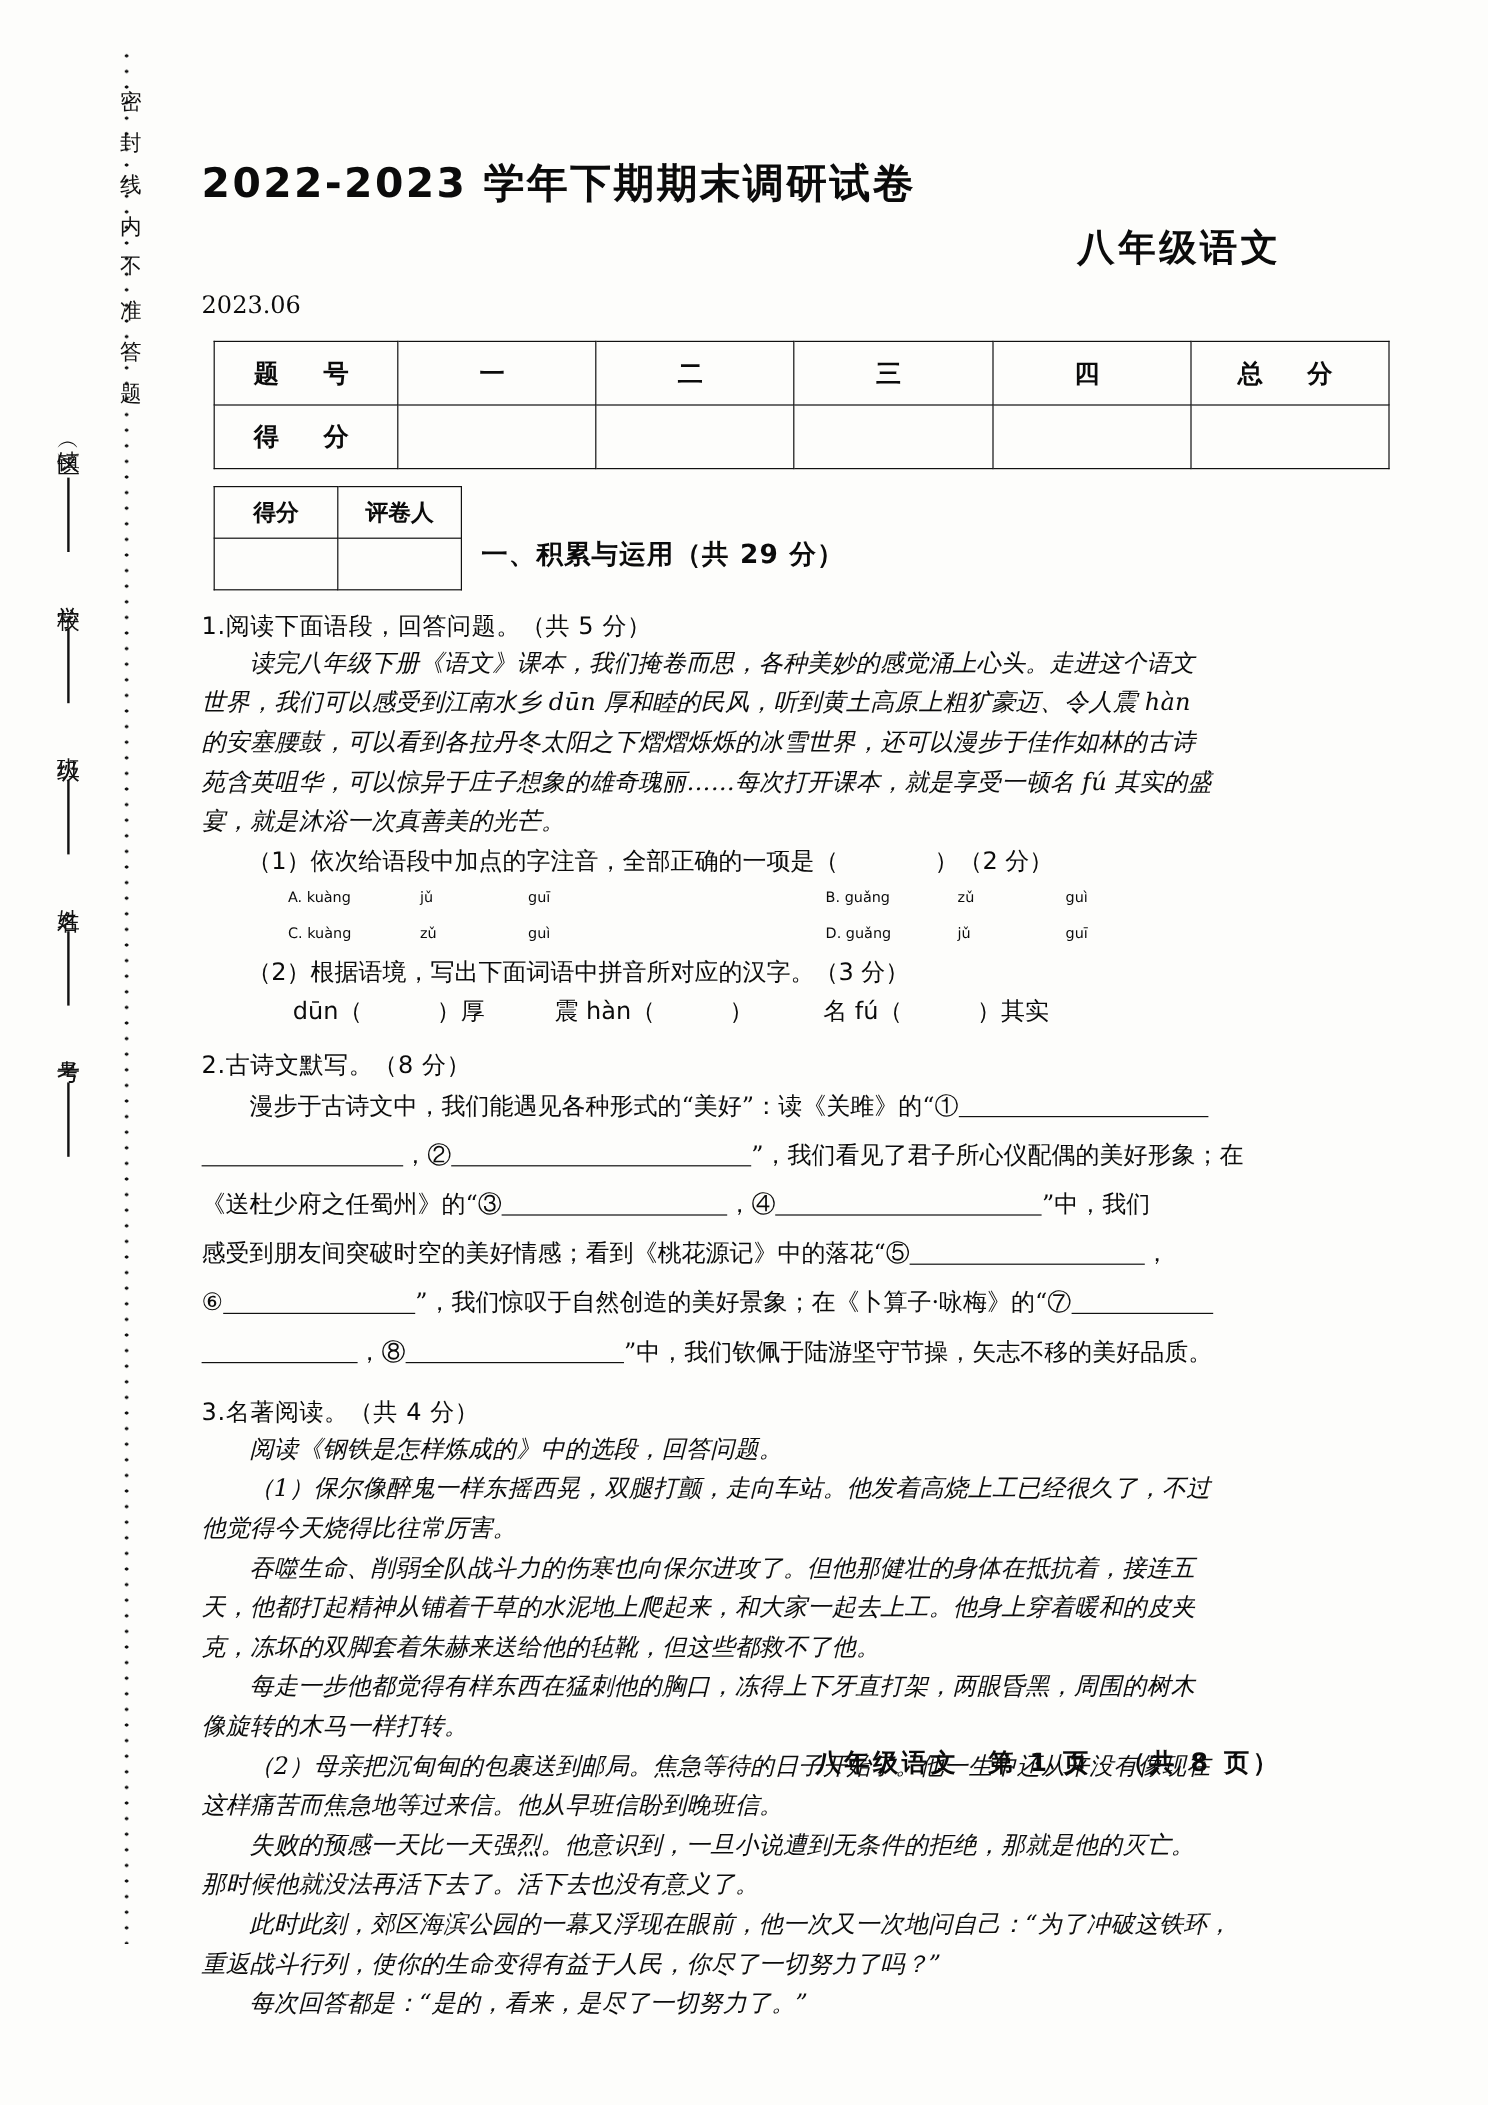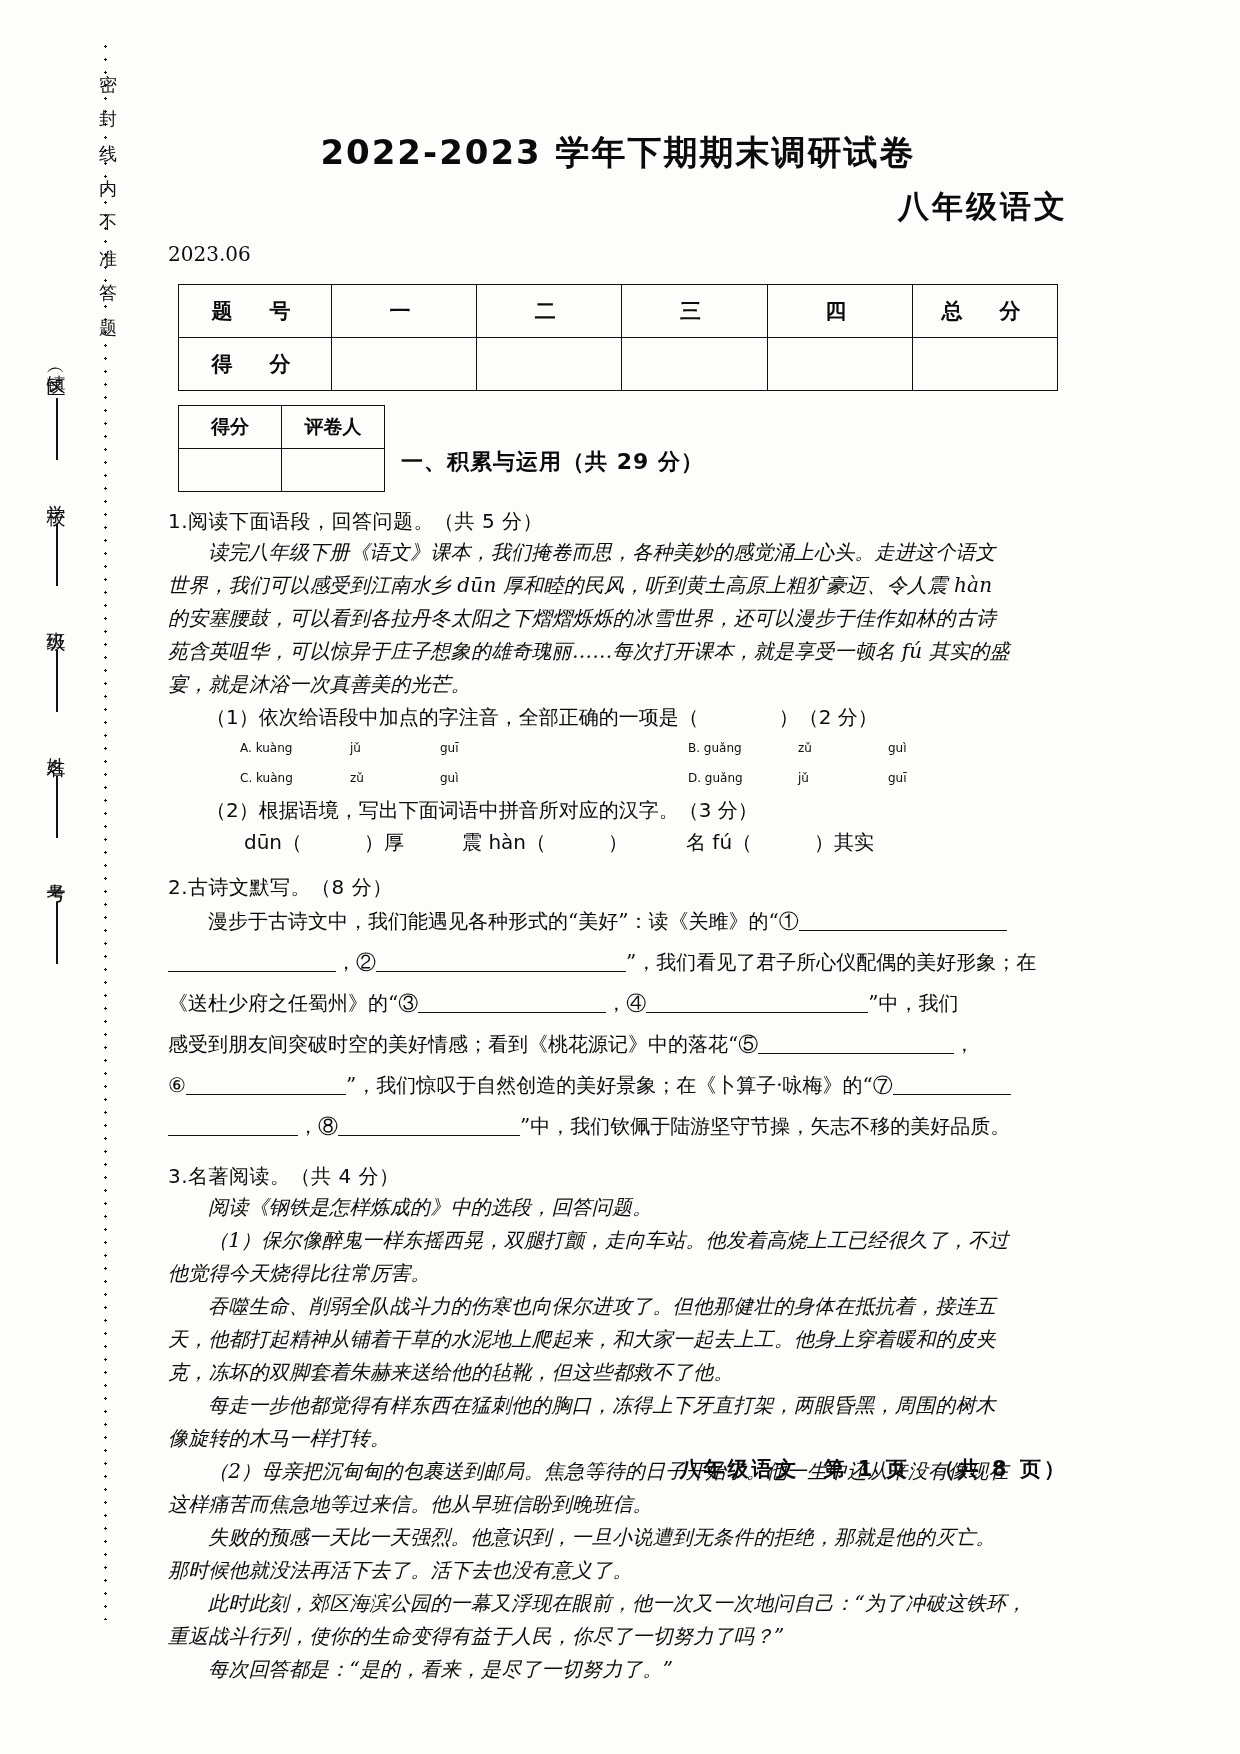--- a/index.html
+++ b/index.html
@@ -35,21 +35,20 @@
     position:absolute;left:104px;top:40px;width:3px;height:1580px;
     background-image:radial-gradient(circle, #111 1.2px, transparent 1.4px);
     background-size:3px 13px;
     background-repeat:repeat-y;
   }
 
   
   .content{position:absolute;left:168px;top:0;width:900px;}
 
   .title1{
-    text-align:center;
     font-size:34px;
     font-weight:bold;
     letter-spacing:2px;
     margin-top:130px;
     font-family:"DejaVu Sans","Liberation Sans",sans-serif;
   }
   .title2{
     text-align:right;
     font-size:31px;
     font-weight:bold;
@@ -62,21 +61,21 @@
     font-size:20px;
     margin-top:14px;
     padding-right:16px;
     font-family:"DejaVu Serif","Liberation Serif",serif;
   }
 
   
   table.score{
     border-collapse:collapse;
     margin:18px 0 0 10px;
-    width:880px;
+    width:980px;
     table-layout:fixed;
   }
   table.score td{
     border:1.6px solid #111;
     height:50px;
     text-align:center;
     font-size:21px;
     font-weight:bold;
     letter-spacing:8px;
     font-family:"DejaVu Sans","Liberation Sans",sans-serif;

